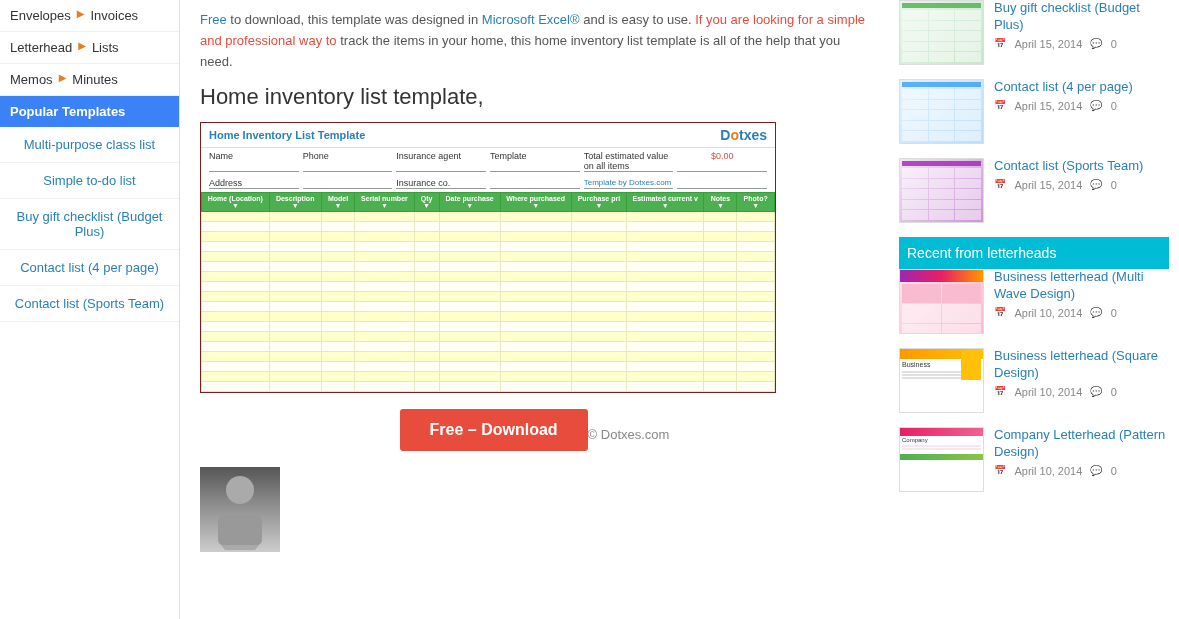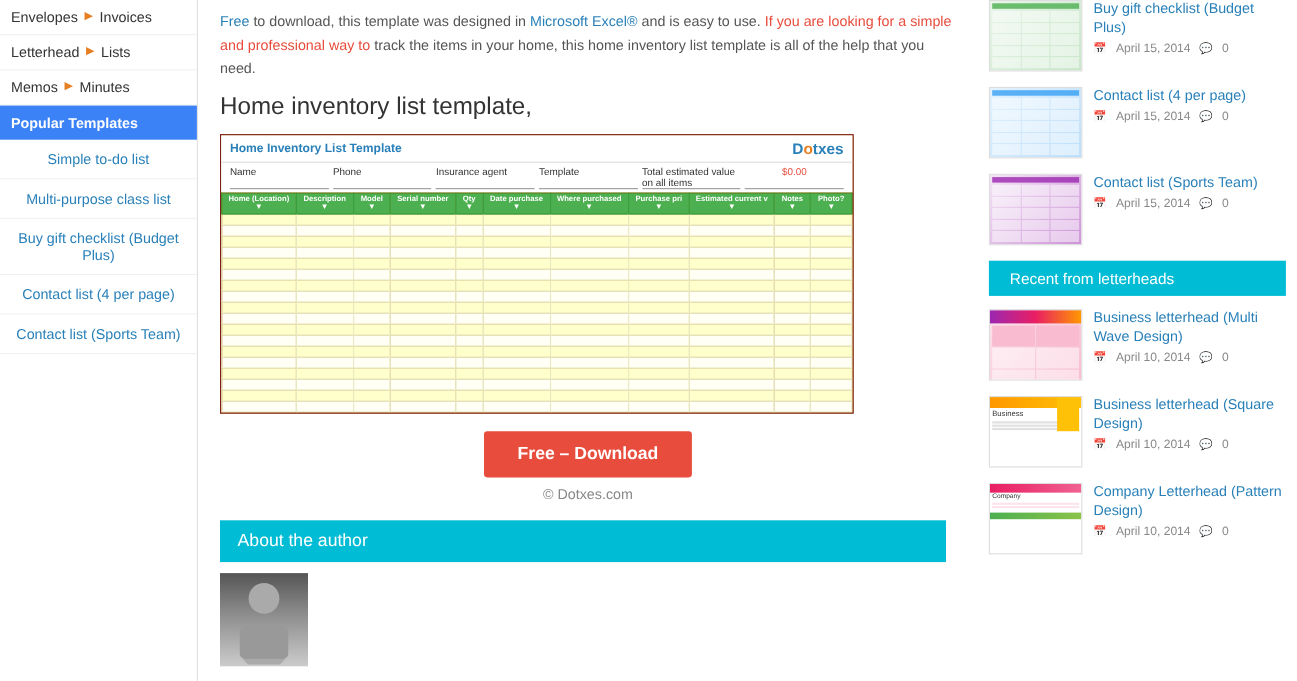--- a/index.html
+++ b/index.html
@@ -124,21 +124,20 @@
       padding: 2px 2px;
       border: 1px solid #e8e8c0;
       height: 10px;
     }
     .preview-table tr:nth-child(odd) td { background: #ffffcc; }
     .preview-table tr:nth-child(even) td { background: #fffff5; }
 
     
     .download-section {
       display: flex;
-      flex-direction: column;
       align-items: center;
       margin: 16px 0;
       justify-content: center;
     }
     .download-btn {
       background: #e74c3c;
       color: #fff;
       border: none;
       padding: 12px 30px;
       font-size: 16px;
@@ -218,24 +217,23 @@
       align-items: center;
       gap: 8px;
       font-size: 11px;
       color: #888;
     }
     .meta-icon { font-size: 10px; color: #aaa; }
 
     .right-section-header {
       background: #00bcd4;
       color: #fff;
-      padding: 8px 19px;
+      padding: 8px 8px;
       font-size: 14px;
       font-weight: normal;
-      margin-bottom: 12px;
       margin-top: 4px;
     }
     .sheet-preview-2 {
       background: linear-gradient(135deg, #e8f5e9 0%, #c8e6c9 100%);
     }
     .sheet-preview-3 {
       background: linear-gradient(135deg, #e3f2fd 0%, #bbdefb 100%);
     }
     .sheet-preview-4 {
       background: linear-gradient(135deg, #fce4ec 0%, #f8bbd0 100%);
@@ -295,24 +293,24 @@
     <div class="sidebar-nav-item">
       <span>Memos</span>
       <span class="arrow">▶</span>
       <span>Minutes</span>
     </div>
 
     <div class="sidebar-section-header">
       <span>Popular Templates</span>
     </div>
     <div class="sidebar-link-item">
+      <span>Multi-purpose class list</span>
+    </div>
+    <div class="sidebar-link-item">
       <span>Simple to-do list</span>
-    </div>
-    <div class="sidebar-link-item">
-      <span>Multi-purpose class list</span>
     </div>
     <div class="sidebar-link-item">
       <span>Buy gift checklist (Budget Plus)</span>
     </div>
     <div class="sidebar-link-item">
       <span>Contact list (4 per page)</span>
     </div>
     <div class="sidebar-link-item">
       <span>Contact list (Sports Team)</span>
     </div>
@@ -333,20 +331,28 @@
         </span>
       </div>
 
       <div class="preview-info-row">
         <div class="preview-info-cell">Name</div>
         <div class="preview-info-cell">Phone</div>
         <div class="preview-info-cell">Insurance agent</div>
         <div class="preview-info-cell">Template</div>
         <div class="preview-info-cell">Total estimated value on all items</div>
         <div class="preview-info-cell" style="color:#e74c3c;text-align:center;">$0.00</div>
+      </div>
+      <div class="preview-info-row">
+        <div class="preview-info-cell">Address</div>
+        <div class="preview-info-cell"></div>
+        <div class="preview-info-cell">Insurance co.</div>
+        <div class="preview-info-cell"></div>
+        <div class="preview-info-cell" style="color:#2980b9;font-size:8px;">Template by Dotxes.com</div>
+        <div class="preview-info-cell"></div>
       </div>
 
       <div class="preview-table-wrapper">
         <table class="preview-table">
           <thead>
             <tr>
               <th>Home (Location) ▼</th>
               <th>Description ▼</th>
               <th>Model ▼</th>
               <th>Serial number ▼</th>
@@ -597,21 +603,20 @@
             </tbody>
         </table>
       </div>
     </div>
 
     <div class="download-section">
       <button class="download-btn">Free – Download</button>
       <div class="copyright-text">© Dotxes.com</div>
     </div>
 
-    <div class="about-author-header">About the author</div>
     <div class="author-section">
       <div class="author-photo">
         <div class="author-photo-inner">
 
           <svg width="60" height="80" viewBox="0 0 60 80" xmlns="http://www.w3.org/2000/svg">
             <circle cx="30" cy="20" r="14" fill="#aaa"></circle>
             <ellipse cx="30" cy="65" rx="22" ry="20" fill="#aaa"></ellipse>
             <rect x="8" y="45" width="44" height="30" rx="5" fill="#999"></rect>
           </svg>
         </div>

